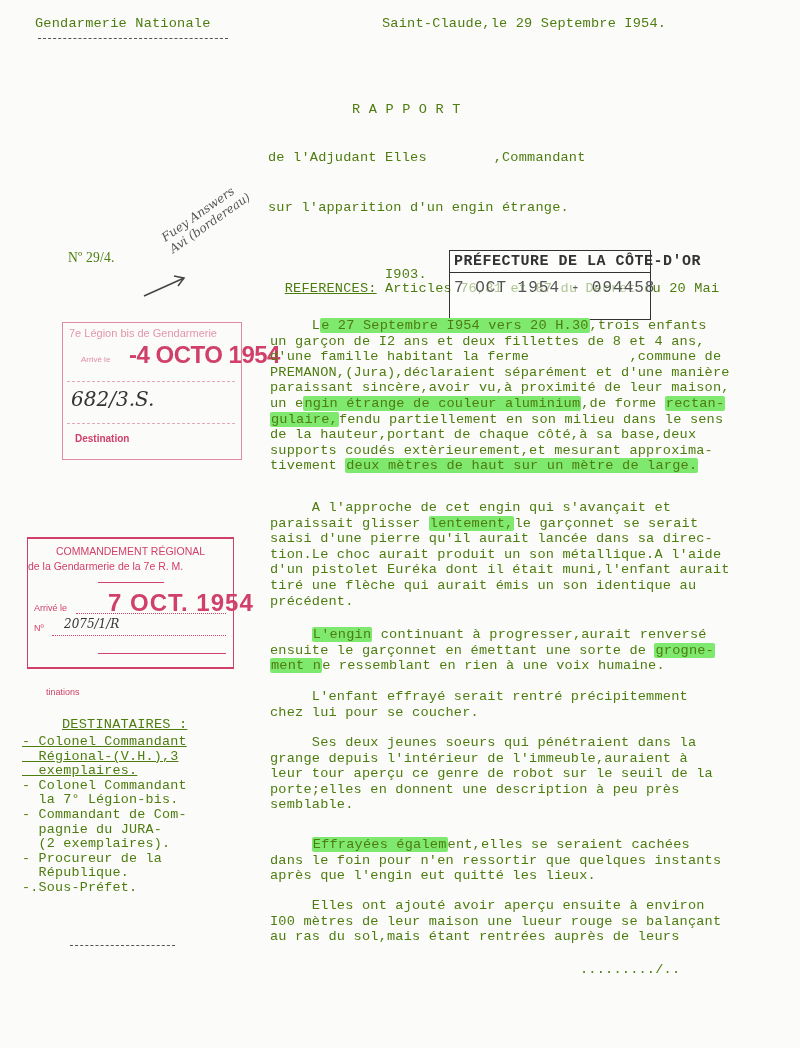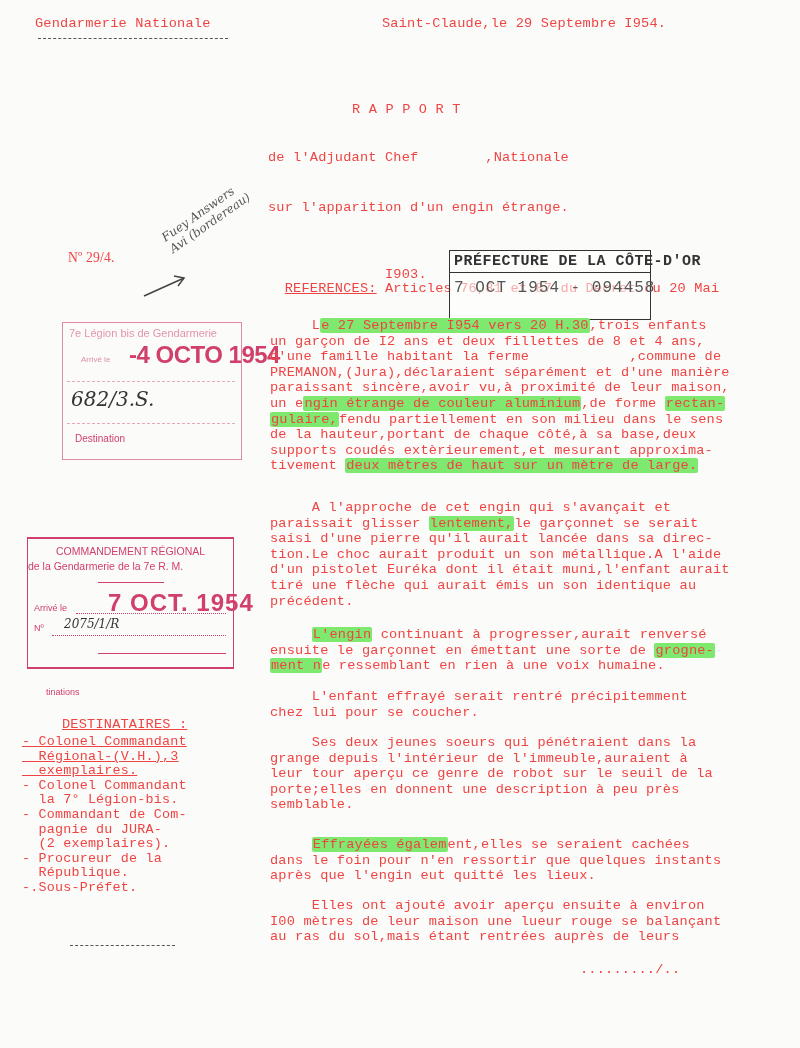--- a/index.html
+++ b/index.html
@@ -3,40 +3,40 @@
 <meta charset="utf-8">
 <style>
   html, body { margin: 0; padding: 0; }
   body {
     width: 800px; height: 1048px; position: relative; overflow: hidden;
     background: #fbfbf9;
     font-family: "Liberation Mono", "DejaVu Sans Mono", monospace;
     color: #3a3a3a;
   }
   .abs { position: absolute; }
-  .tw { font-family: "Liberation Mono", "DejaVu Sans Mono", monospace; font-size: 13.6px; color: #ef4444; white-space: pre; letter-spacing: 0.2px; }
+  .tw { font-family: "Liberation Mono", "DejaVu Sans Mono", monospace; font-size: 13.6px; color: #4d7c0f; white-space: pre; letter-spacing: 0.2px; }
   .line { position: absolute; white-space: pre; }
   .hl { background: #7ee86f; border-radius: 2px; padding: 0 1px; }
   .uline { text-decoration: underline; }
   .dashline { position: absolute; border-top: 1.5px dashed #555; }
   .stamp-red { color: #d0406a; font-family: "Liberation Sans", "DejaVu Sans", sans-serif; }
   .stamp-box { position: absolute; border: 1.5px solid #d86a8a; }
   .black-stamp { position: absolute; border: 1.5px solid #333; background: rgba(255,255,255,0.55); font-family: Liberation Mono, monospace; color: #333; }
   .hand { font-family: "DejaVu Serif", serif; font-style: italic; color: #555; }
   .sidebar .line { font-size: 13.4px; }
 </style>
 </head>
 <body>
 
 <div class="abs tw" style="left:35px; top:16px;">Gendarmerie Nationale</div>
 <div class="dashline" style="left:38px; top:38px; width:190px;"></div>
 <div class="abs tw" style="left:335px; top:16px;margin-left:47px;">Saint-Claude,le 29 Septembre I954.</div>
 
 <div class="abs tw" style="left:352px; top:102px;">R A P P O R T</div>
-<div class="abs tw" style="left:268px; top:150px;">de l'Adjudant Chef        ,Nationale</div>
+<div class="abs tw" style="left:268px; top:150px;">de l'Adjudant Elles        ,Commandant</div>
 <div class="abs tw" style="left:268px; top:200px;">sur l'apparition d'un engin étrange.</div>
 
 <div class="abs tw" style="left:68px; top:250px;font-family:Liberation Serif, serif;">Nº 29/4.</div>
 <div class="abs tw" style="left:268px; top:266px;">
   <span class="uline">REFERENCES:</span><span> Articles 76,81 et 87 du Décret du 20 Mai</span>
 </div>
 <div class="abs tw" style="left:385px; top:267px;">I903.</div>
 
 <div class="abs" style="left:175px; top:228px; transform:rotate(-35deg); transform-origin:left bottom;">
   <div class="hand" style="font-size:12px;">Fuey Answers</div>
@@ -52,21 +52,21 @@
   <div style="font-size:16px; padding:6px 4px; color:#555; white-space:nowrap; letter-spacing:1px;">7 OCT 1954 - 094458</div>
 </div>
 
 <div class="stamp-box" style="left:62px; top:322px; width:178px; height:136px; border-color:#e08aa5;">
   <div class="stamp-red" style="position:absolute; left:6px; top:4px; font-size:11px; opacity:0.55; white-space:nowrap;text-align:right;">7e Légion bis de Gendarmerie</div>
   <div class="stamp-red" style="position:absolute; left:18px; top:32px; font-size:8px; opacity:0.6;">Arrivé le</div>
   <div class="stamp-red" style="position:absolute; left:66px; top:18px; font-size:24px; font-weight:bold; white-space:nowrap; letter-spacing:-0.5px;">-4 OCTO 1954</div>
   <div style="position:absolute; left:4px; top:58px; width:168px; border-top:1px dashed #e8a8bb;"></div>
   <div class="hand" style="position:absolute; left:8px; top:64px; font-size:20px; color:#333;">682/3.S.</div>
   <div style="position:absolute; left:4px; top:100px; width:168px; border-top:1px dashed #e8a8bb;"></div>
-  <div class="stamp-red" style="position:absolute; left:12px; top:110px; font-size:10px; font-weight:normal;">Destination</div>
+  <div class="stamp-red" style="position:absolute; left:12px; top:110px; font-size:10px; font-weight:bold;">Destination</div>
 </div>
 
 <div class="stamp-box" style="left:27px; top:537px; width:205px; height:128px; border-width:2px 1px; border-color:#d0406a;">
   <div class="stamp-red" style="position:absolute; left:0; width:100%; top:6px; text-align:center; font-size:10.5px;">COMMANDEMENT RÉGIONAL</div>
   <div class="stamp-red" style="position:absolute; left:0; width:100%; top:21px; text-align:left; font-size:10.5px;">de la Gendarmerie de la 7e R. M.</div>
   <div style="position:absolute; left:70px; top:43px; width:66px; border-top:1.5px solid #d0406a;"></div>
   <div class="stamp-red" style="position:absolute; left:6px; top:64px; font-size:9px;">Arrivé le</div>
   <div style="position:absolute; left:48px; top:74px; width:150px; border-top:1px dotted #d0406a;"></div>
   <div class="stamp-red" style="position:absolute; left:80px; top:50px; font-size:24px; font-weight:bold; white-space:nowrap; letter-spacing:1px;">7 OCT. 1954</div>
   <div class="stamp-red" style="position:absolute; left:6px; top:84px; font-size:9px;">Nº</div>

